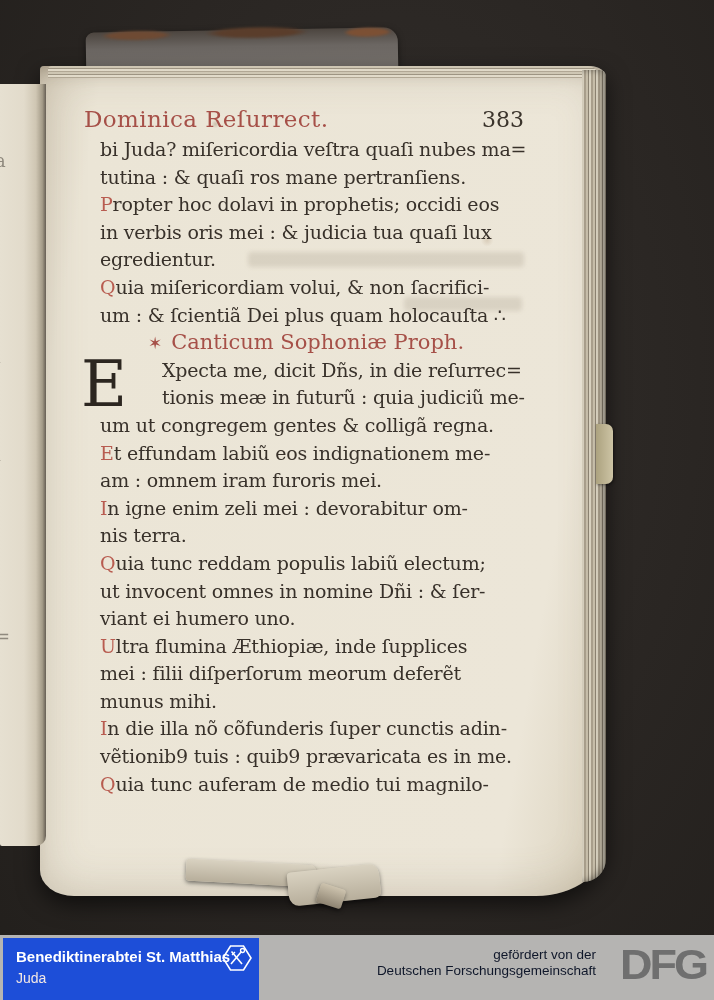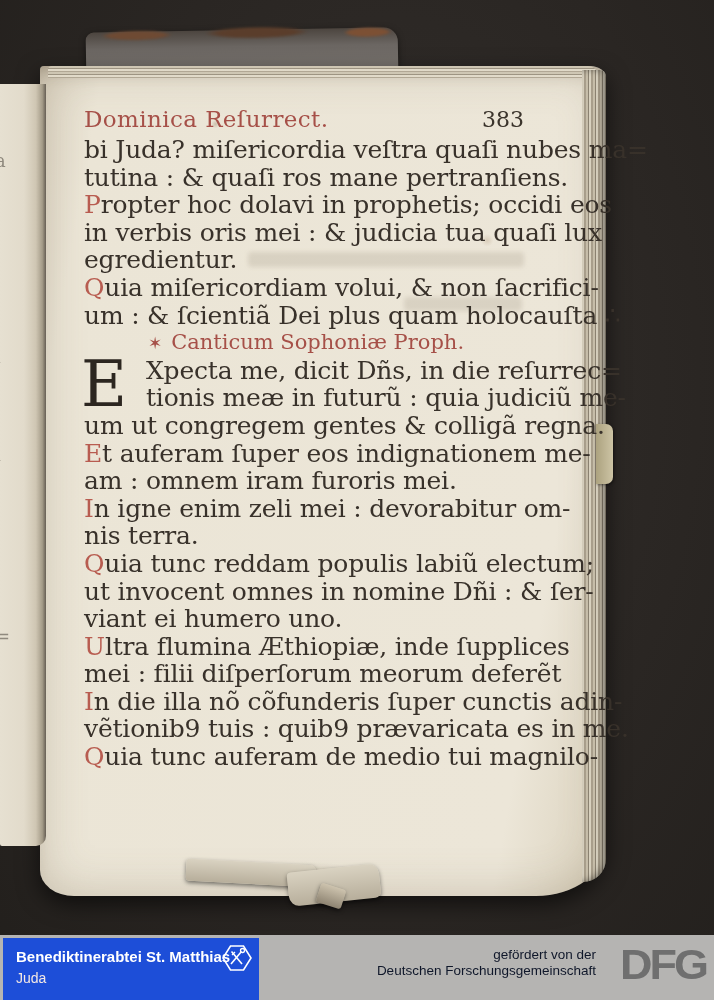--- a/index.html
+++ b/index.html
@@ -49,21 +49,21 @@
   .torn3{left:318px;top:886px;width:26px;height:20px;transform:rotate(18deg);border-radius:3px;background:linear-gradient(180deg,#cdc3ae,#8e8472);}
   
   .ghost{position:absolute;background:rgba(108,94,70,.14);filter:blur(2px);border-radius:4px;}
   .ghost1{left:248px;top:252px;width:276px;height:15px;}
   .ghost2{left:404px;top:297px;width:118px;height:14px;}
   
   .content{position:absolute;left:84px;top:106px;width:444px;color:#38312a;}
   .header-row{position:relative;height:30px;}
   .header-title{font-size:23px;color:#a65048;letter-spacing:.4px;}
   .page-num{position:absolute;right:4px;top:1px;font-size:22px;color:#3b342c;text-align:center;}
-  .line{height:27.6px;line-height:27.6px;font-size:25px;white-space:nowrap;letter-spacing:-0.2px;}
+  .line{height:27.6px;line-height:27.6px;font-size:19px;white-space:nowrap;letter-spacing:-0.2px;margin-left:16px;}
   .init{color:#b85c50;}
   .heading{height:27.6px;line-height:27.6px;text-align:center;font-size:21px;color:#a65048;white-space:nowrap;}
   .heading .star{margin-right:9px;font-size:17px;}
   .dropcap-block{position:relative;height:55.2px;}
   .dropcap{position:absolute;left:-3px;top:0px;font-size:63px;line-height:55px;color:#2c2620;}
   .dc-lines{margin-left:62px;}
   
   .footer{position:absolute;left:0;top:935px;width:714px;height:65px;background:#b5b4b2;
     font-family:"Liberation Sans", sans-serif;}
   .abbey{position:absolute;left:3px;top:3px;width:256px;height:64px;background:#1d4ed8;}
@@ -121,29 +121,30 @@
 
     <div class="dropcap-block">
       <span class="dropcap">E</span>
       <div class="dc-lines">
         <div class="line">Xpecta me, dicit Dñs, in die reſurrec=</div>
         <div class="line">tionis meæ in futurũ : quia judiciũ me-</div>
       </div>
     </div>
 
     <div class="line"><span class="init"></span><span>um ut congregem gentes &amp; colligã regna.</span></div>
-    <div class="line"><span class="init">E</span><span>t auferam ſuper eos indignationem me-</span></div>
+    <div class="line"><span class="init">E</span><span>t effundam labiũ eos indignationem me-</span></div>
     <div class="line"><span class="init"></span><span>am : omnem iram furoris mei.</span></div>
     <div class="line"><span class="init">I</span><span>n igne enim zeli mei : devorabitur om-</span></div>
     <div class="line"><span class="init"></span><span>nis terra.</span></div>
     <div class="line"><span class="init">Q</span><span>uia tunc reddam populis labiũ electum;</span></div>
     <div class="line"><span class="init"></span><span>ut invocent omnes in nomine Dñi : &amp; ſer-</span></div>
     <div class="line"><span class="init"></span><span>viant ei humero uno.</span></div>
     <div class="line"><span class="init">U</span><span>ltra flumina Æthiopiæ, inde ſupplices</span></div>
     <div class="line"><span class="init"></span><span>mei : filii diſperſorum meorum deferẽt</span></div>
+    <div class="line"><span class="init"></span><span>munus mihi.</span></div>
     <div class="line"><span class="init">I</span><span>n die illa nõ cõfunderis ſuper cunctis adin-</span></div>
     <div class="line"><span class="init"></span><span>vẽtionib9 tuis : quib9 prævaricata es in me.</span></div>
     <div class="line"><span class="init">Q</span><span>uia tunc auferam de medio tui magnilo-</span></div>
   </div>
 
   <div class="footer">
     <div class="abbey">
       <div class="abbey-name">Benediktinerabtei St. Matthias</div>
       <div class="abbey-city">Juda</div>
       <svg class="abbey-emblem" viewBox="0 0 34 34">

